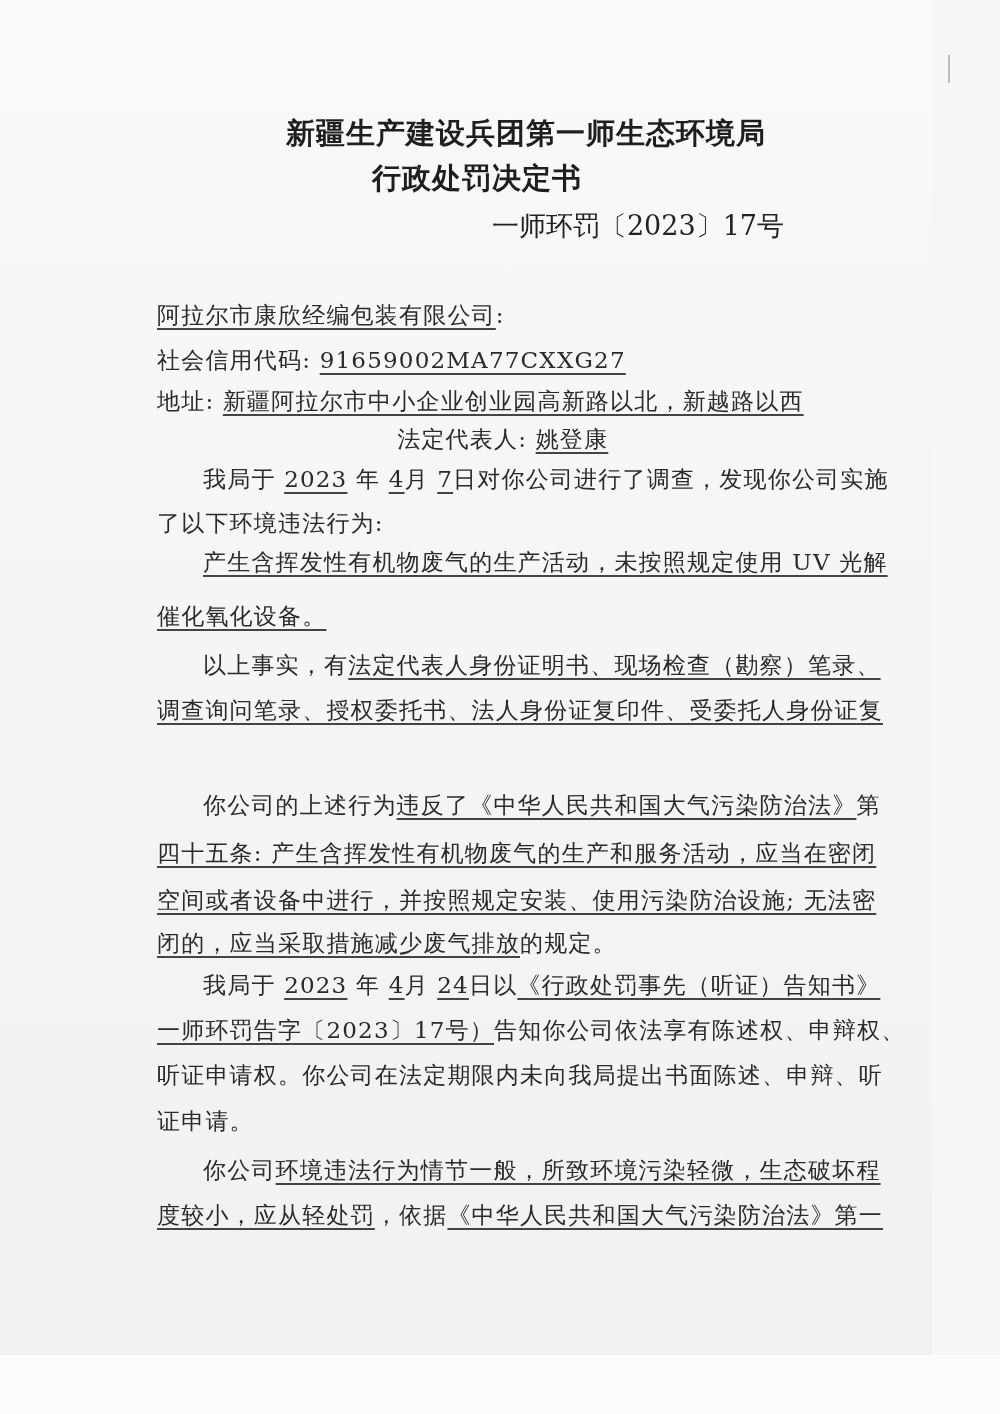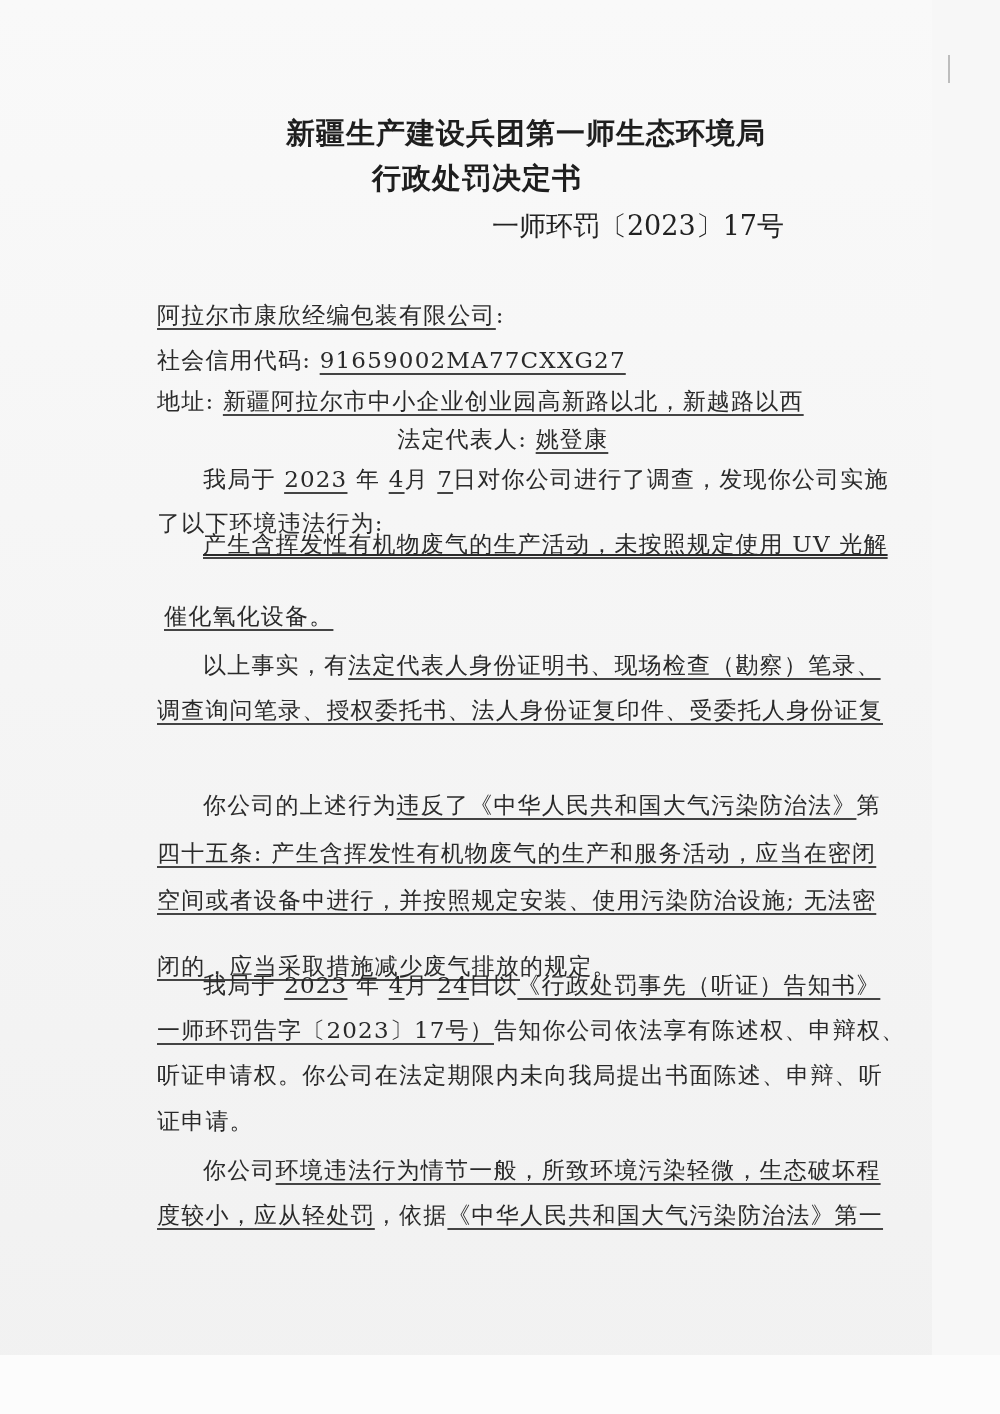--- a/index.html
+++ b/index.html
@@ -100,44 +100,44 @@
 
   <div class="line indent" style="top:464px;">
     <span>我局于</span>
     <span class="u">2023</span>
     <span>年</span>
     <span class="u">4</span><span>月</span>
     <span class="u">7</span><span>日对你公司进行了调查，发现你公司实施</span>
   </div>
   <div class="line" style="top:508px;">了以下环境违法行为:</div>
 
-  <div class="line indent" style="top:529px;text-decoration:underline;">
+  <div class="line indent" style="top:547px;">
     <span class="u">产生含挥发性有机物废气的生产活动，未按照规定使用 UV 光解</span>
   </div>
-  <div class="line" style="top:601px;margin-left:7px;">
+  <div class="line" style="top:601px;">
     <span class="u">催化氧化设备。</span>
   </div>
 
   <div class="line indent" style="top:650px;">
     <span>以上事实，有</span><span class="u">法定代表人身份证明书、现场检查（勘察）笔录、</span>
   </div>
   <div class="line" style="top:695px;">
     <span class="u">调查询问笔录、授权委托书、法人身份证复印件、受委托人身份证复</span>
   </div>
 
   <div class="line indent" style="top:790px;">
     <span>你公司的上述行为</span><span class="u">违反了《中华人民共和国大气污染防治法》</span><span>第</span>
   </div>
   <div class="line" style="top:838px;">
     <span class="u">四十五条: 产生含挥发性有机物废气的生产和服务活动，应当在密闭</span>
   </div>
   <div class="line" style="top:885px;">
     <span class="u">空间或者设备中进行，并按照规定安装、使用污染防治设施; 无法密</span>
   </div>
-  <div class="line" style="top:928px;margin-top:23px;">
+  <div class="line" style="top:928px;">
     <span class="u">闭的，应当采取措施减少废气排放</span><span>的规定。</span>
   </div>
 
   <div class="line indent" style="top:970px;">
     <span>我局于</span>
     <span class="u">2023</span>
     <span>年</span>
     <span class="u">4</span><span>月</span>
     <span class="u">24</span><span>日以</span><span class="u">《行政处罚事先（听证）告知书》</span>
   </div>

